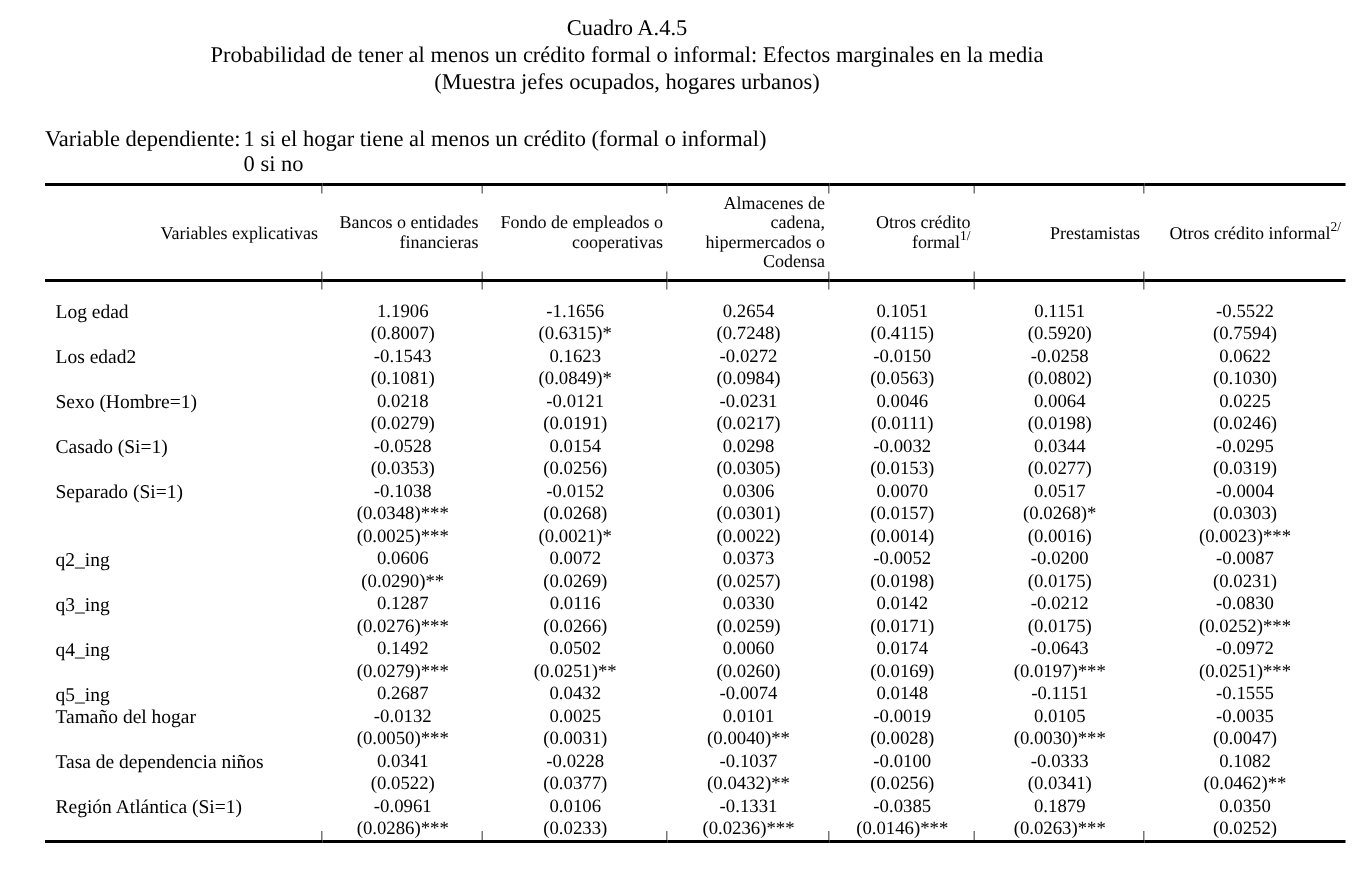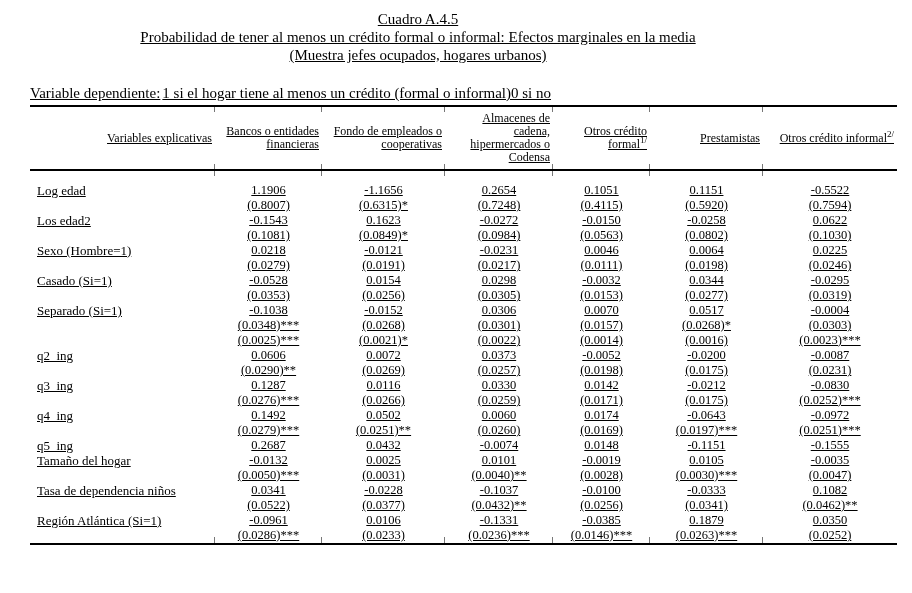--- a/index.html
+++ b/index.html
@@ -4,27 +4,27 @@
 <style>
   * { box-sizing: border-box; }
   html, body { margin: 0; padding: 0; }
   body {
     width: 912px; height: 593px;
     background: #ffffff;
     color: #000000;
     font-family: "Liberation Serif", "DejaVu Serif", serif;
     overflow: hidden;
   }
-  .page { width: 836px; height: 593px; position: relative; text-decoration: underline; }
+  .page { width: 836px; height: 593px; position: relative; }
 
   .title-block { text-align: center; padding-top: 10px; font-size: 15px; line-height: 18px; }
 
   .depvar { display: flex; margin: 21px 0 0 30px; font-size: 15px; line-height: 17px; }
   .depvar-label { white-space: nowrap; }
-  .depvar-values { display: flex; flex-direction: row; margin-left: 2px; }
+  .depvar-values { display: flex; flex-direction: column; margin-left: 2px; }
 
   table.results {
     margin: 3px 0 0 30px;
     width: 867px;
     border-collapse: collapse;
     border-top: 2px solid #000;
     border-bottom: 2px solid #000;
     table-layout: fixed;
   }
   thead th {

